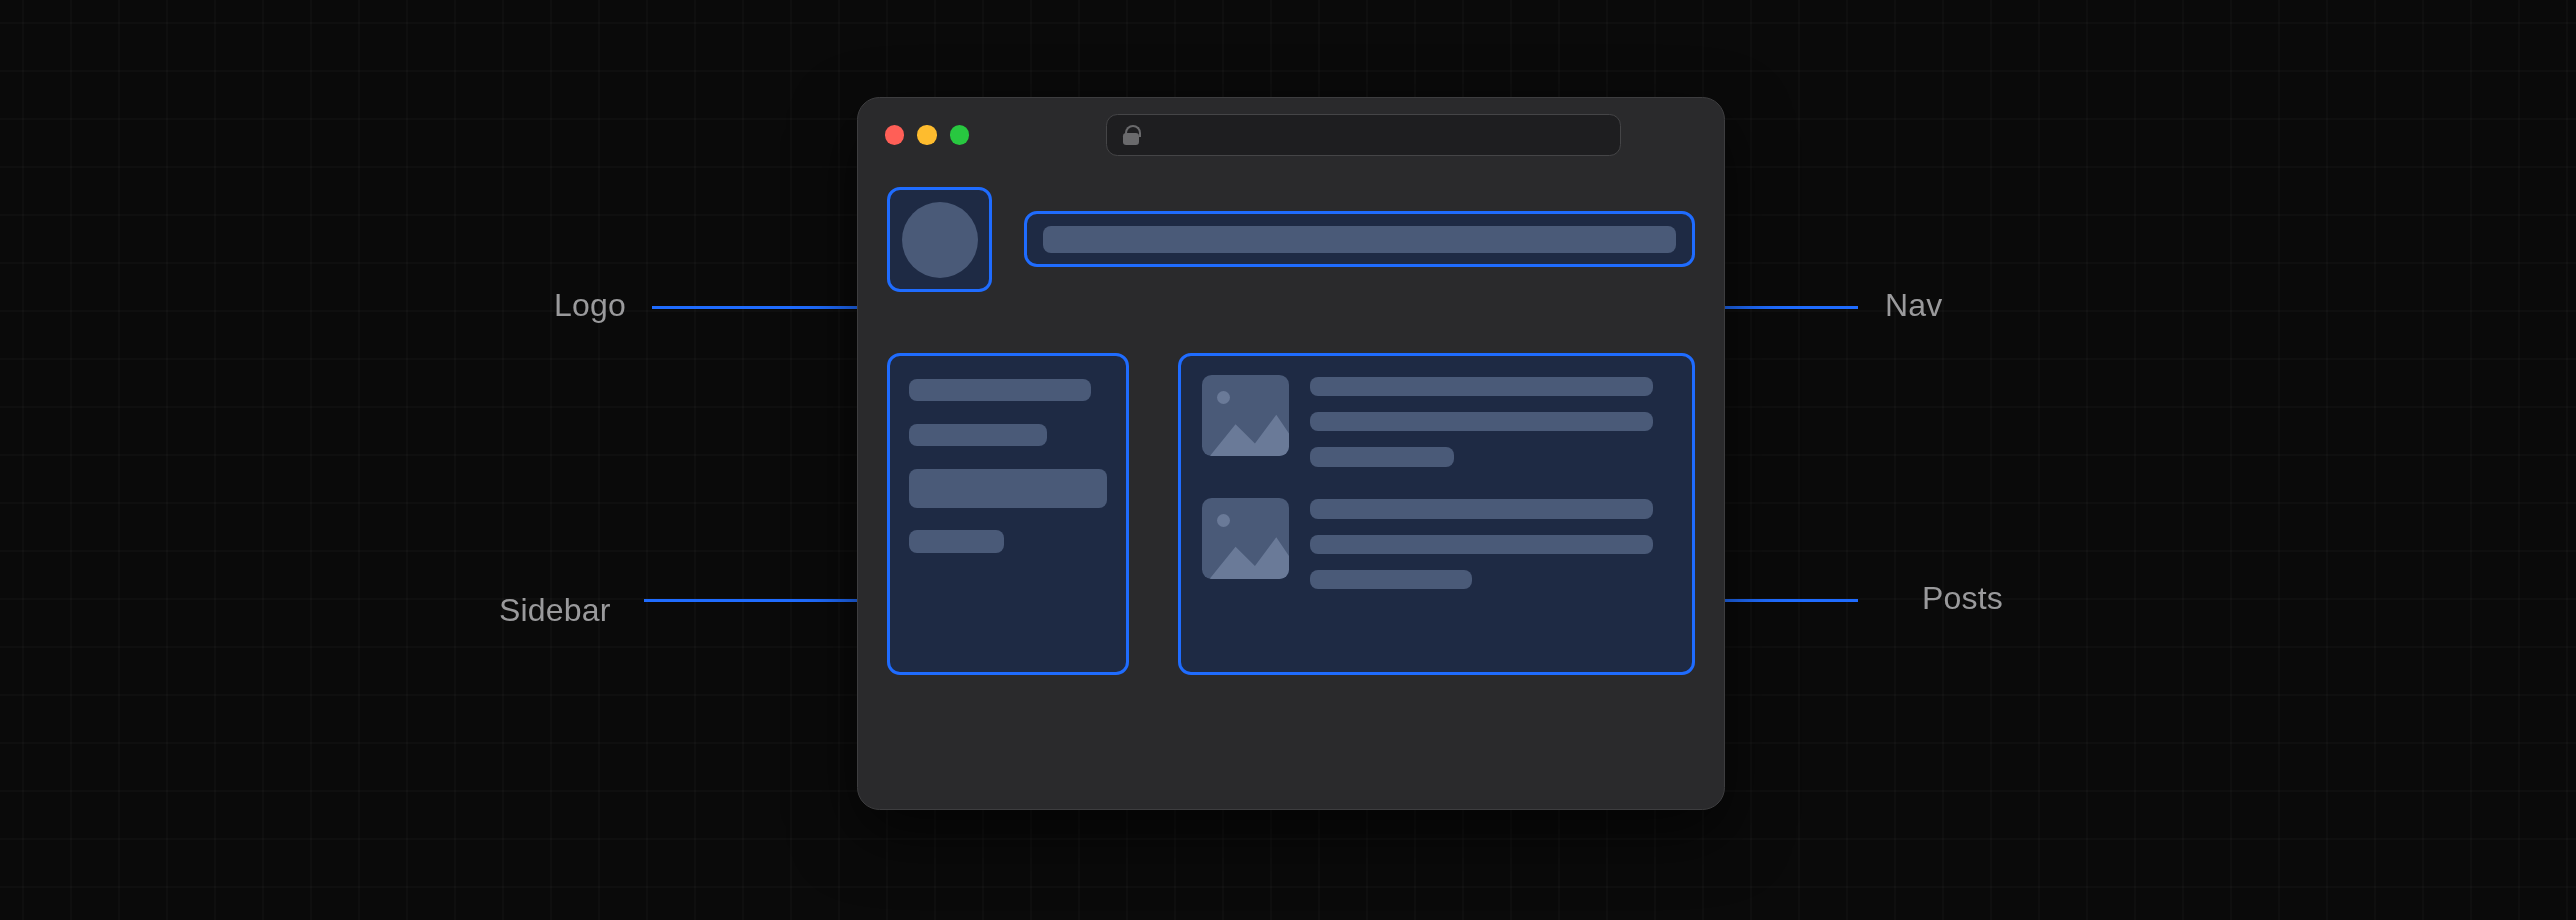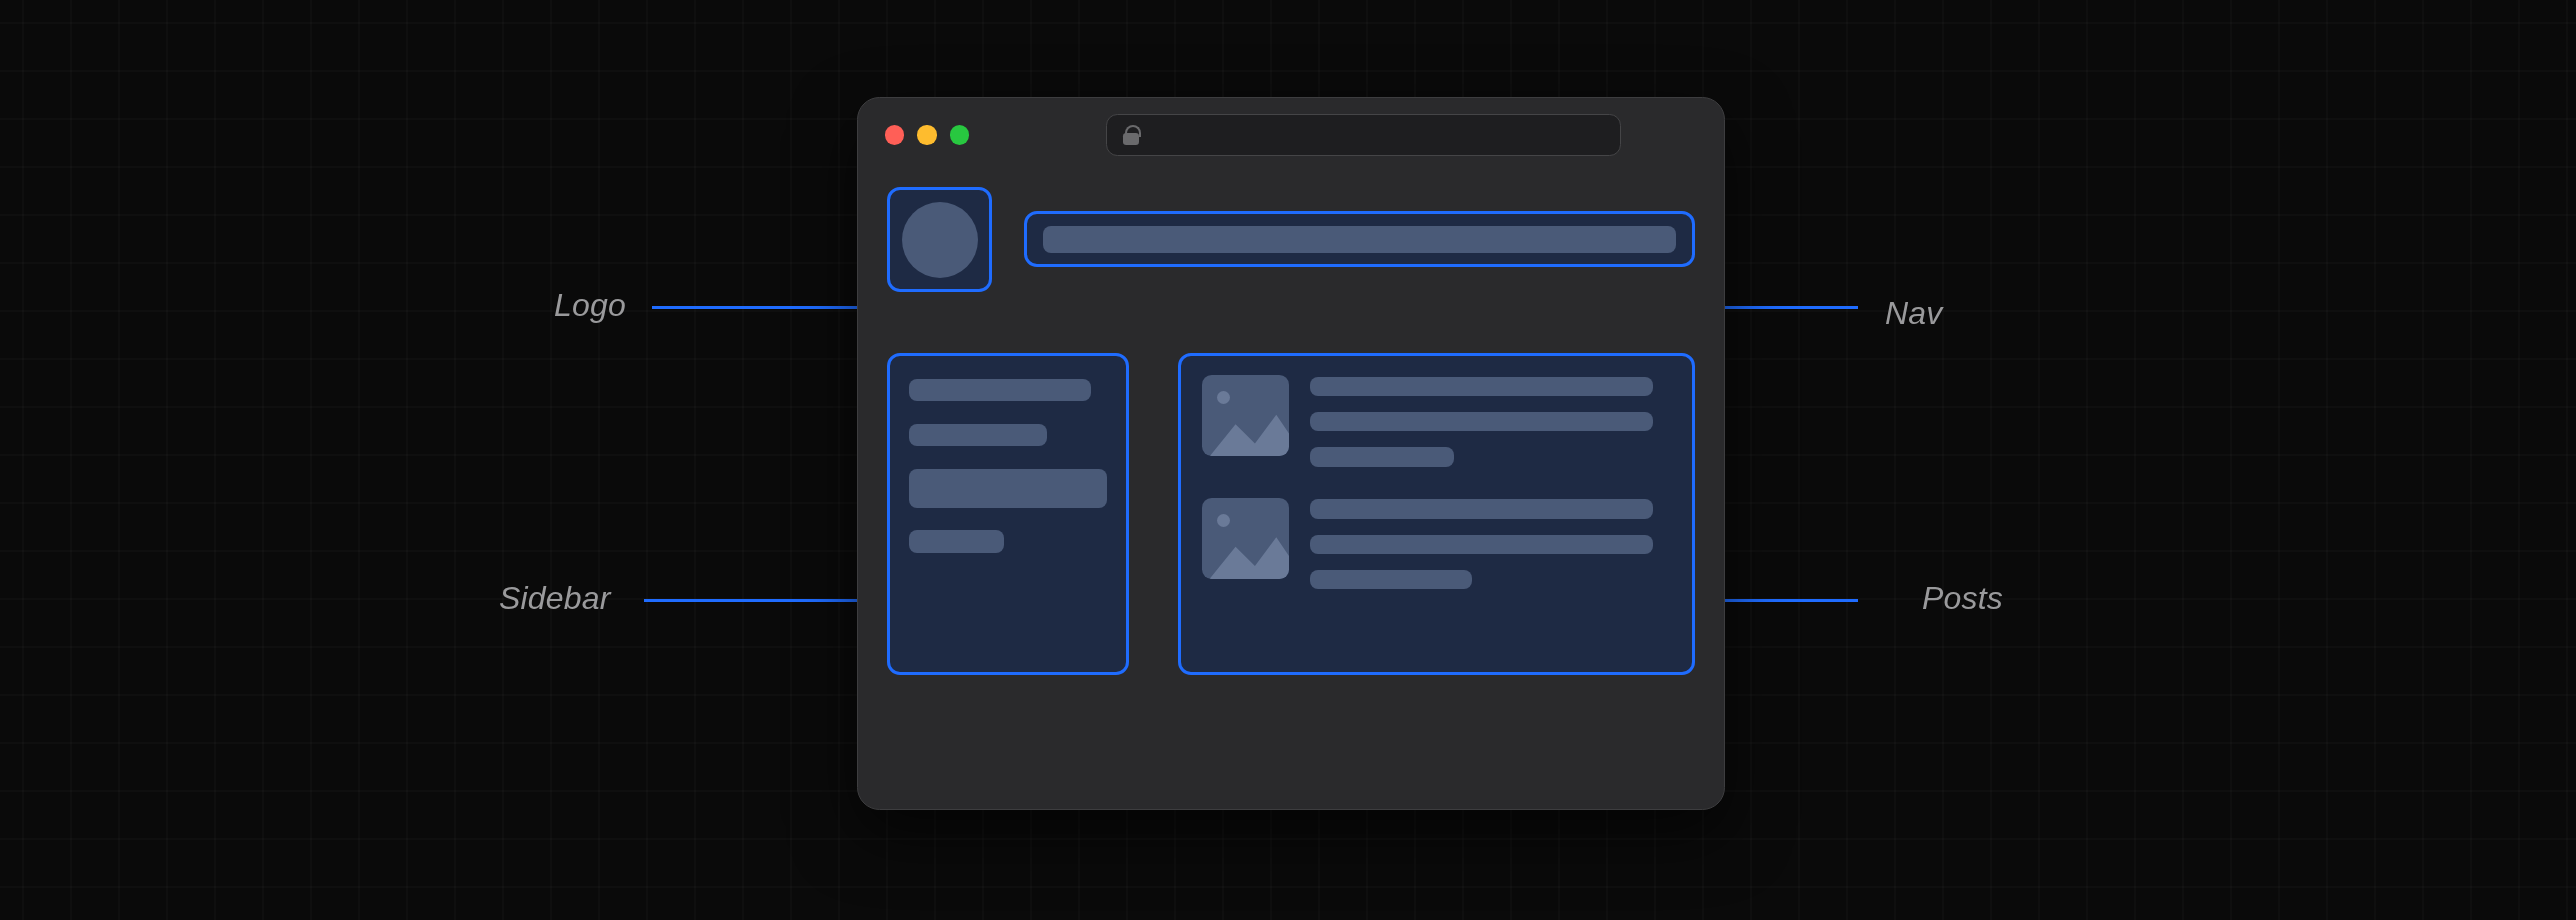--- a/index.html
+++ b/index.html
@@ -12,21 +12,21 @@
   
   .grid-bg {
     position: absolute; inset: 0;
     background-image:
       linear-gradient(to right, rgba(255,255,255,0.04) 0.8px, transparent 0.8px),
       linear-gradient(to bottom, rgba(255,255,255,0.04) 0.8px, transparent 0.8px);
     background-size: 48px 48px;
     background-position: 22.5px 22.5px;
   }
   .stage {
-    position: absolute; inset: 0; font-style: italic;
+    position: absolute; inset: 0;
   }
 
   
   .window {
     position: absolute;
     left: 857px; top: 97px;
     width: 868px; height: 713px;
     background: #2a2a2c;
     border: 1.6px solid #3d3d3f;
     border-radius: 22.5px;
@@ -185,24 +185,24 @@
 </head>
 <body>
 
 <div class="grid-bg"></div>
 
 <div class="stage">
 
   <div class="label" style="left:554px; top:287px;">Logo</div>
   <div class="leader" style="left:652px; top:306px; width:225px;"></div>
 
-  <div class="label" style="left:499px; top:580px;">Sidebar</div>
+  <div class="label" style="left:499px; top:592px;">Sidebar</div>
   <div class="leader" style="left:644px; top:599px; width:233px;"></div>
 
-  <div class="label" style="left:1885px; top:287px;margin-top:8px;">Nav</div>
+  <div class="label" style="left:1885px; top:287px;">Nav</div>
   <div class="leader" style="left:1697px; top:306px; width:161px;"></div>
 
   <div class="label" style="left:1922px; top:580px;">Posts</div>
   <div class="leader" style="left:1697px; top:599px; width:161px;"></div>
 
   <div class="window">
     <div class="titlebar">
       <div class="traffic">
         <div class="dot red"></div>
         <div class="dot yellow"></div>

